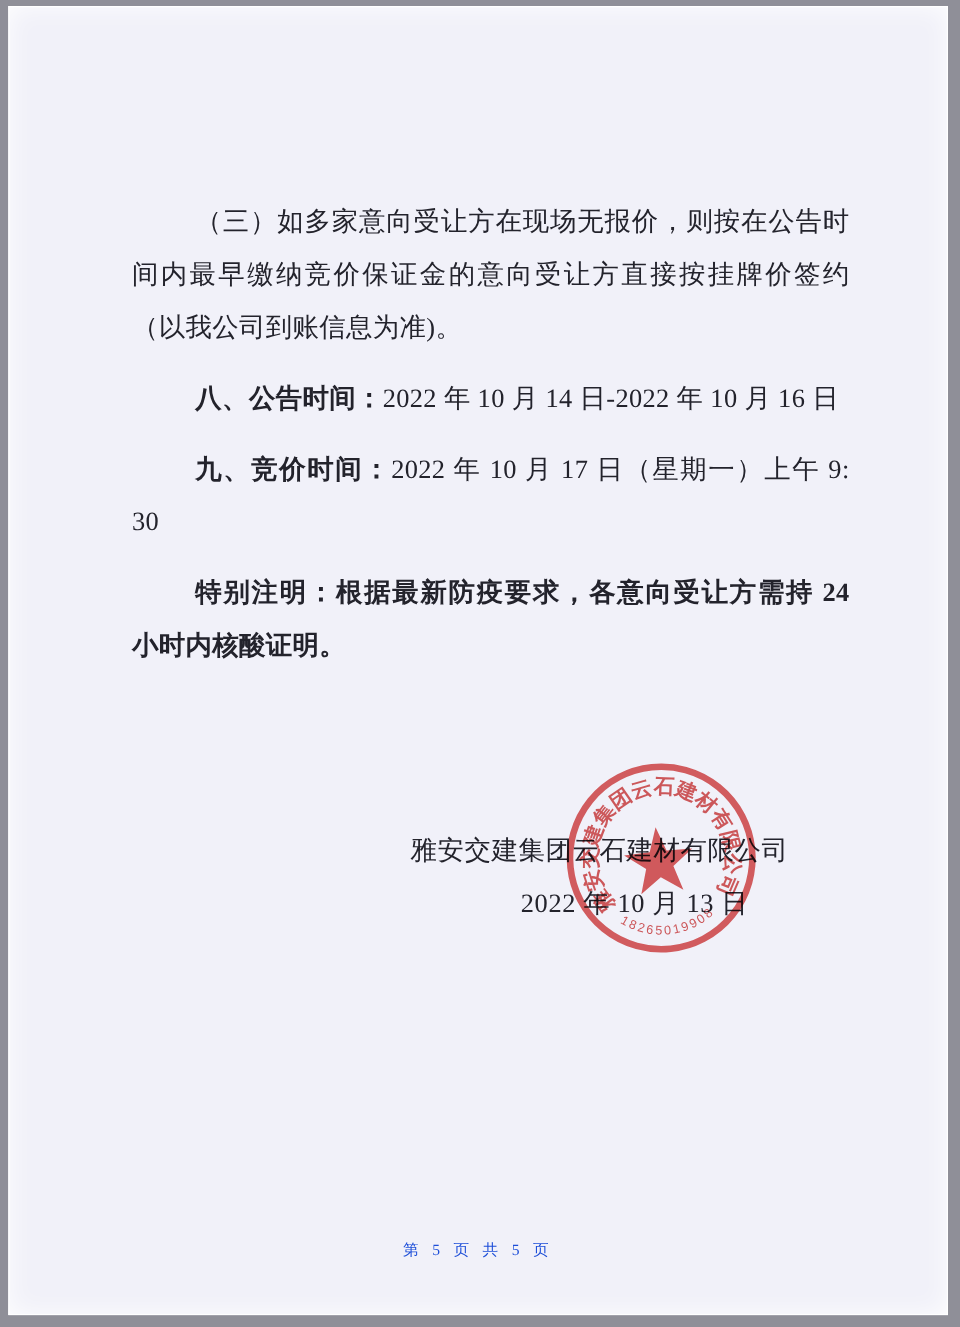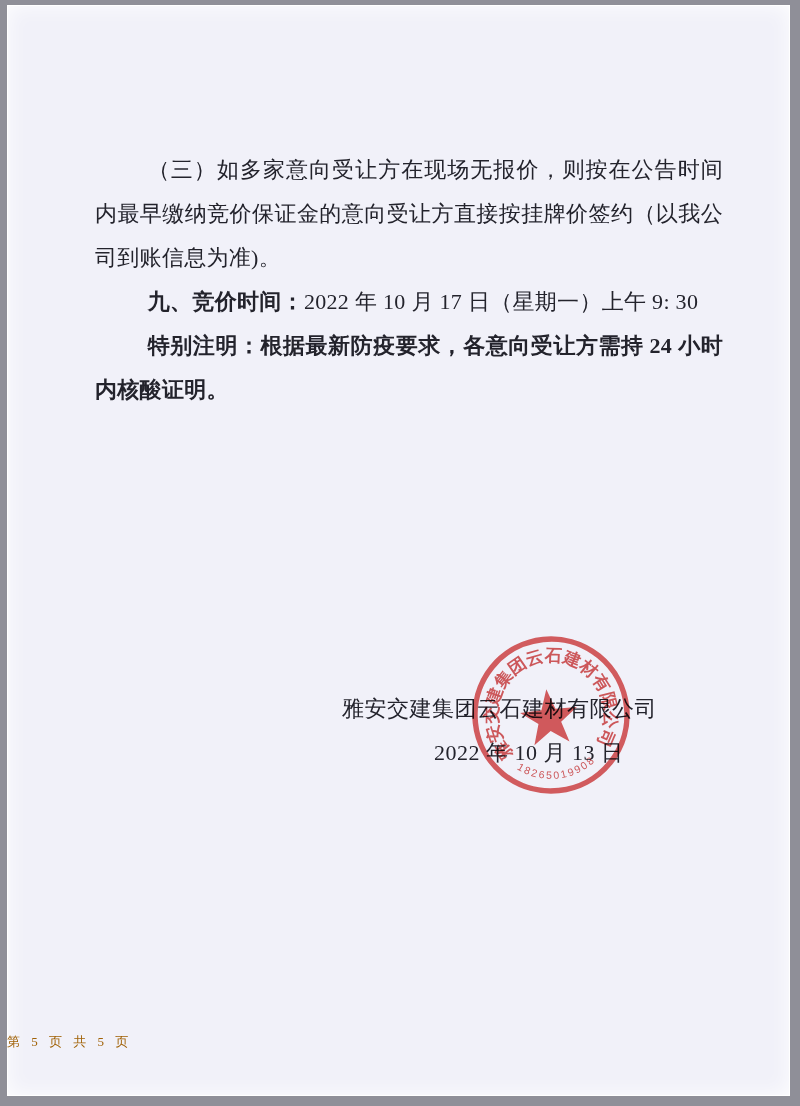--- a/index.html
+++ b/index.html
@@ -12,21 +12,21 @@
   .paper{
     position:absolute;left:7px;top:5px;right:10px;bottom:10px;
     background:#f1f1f9;
     box-shadow: inset 0 0 0 1px #ffffff, inset 0 0 22px rgba(255,255,255,0.95);
   }
   .content{
     position:absolute;left:88px;top:143px;width:628px;
     font-size:22px;line-height:44px;color:#23232c;
     text-align:justify;letter-spacing:0.3px;
   }
-  .content p{margin:0;text-indent:2.4em;white-space:pre-wrap;}
+  .content p{margin:15px;text-indent:2.4em;white-space:pre-wrap;}
   .label{
     font-family:"Liberation Sans","DejaVu Sans",sans-serif;
     font-weight:700;
   }
   .special-note{
     font-family:Liberation Serif, serif;
     font-weight:700;
   }
   .signature{
     position:absolute;left:335px;top:682px;
@@ -39,30 +39,31 @@
     transform:rotate(-6deg);
   }
   .seal text{
     font-family:"Liberation Sans","DejaVu Sans",sans-serif;
     font-weight:700;
   }
   .seal .ring-label{font-size:17px;fill:#d34545;}
   .seal .ring-code{font-size:10.5px;letter-spacing:2px;fill:#d34545;font-weight:400;}
   .page-footer{
     position:absolute;left:0;top:1028px;width:100%;
-    font-size:13px;letter-spacing:4px;color:#a16207;font-family:Liberation Serif, serif;
+    text-align:center;font-size:13px;letter-spacing:4px;color:#1d4ed8;font-family:Liberation Serif, serif;
   }
 </style>
 </head>
 <body>
 
 <div class="paper">
 
   <div class="content">
     <p><span>（三）如多家意向受让方在现场无报价，则按在公告时间内最早缴纳竞价保证金的意向受让方直接按挂牌价签约（以我公司到账信息为准)。</span></p>
+    <p><span class="label">八、公告时间：</span><span>2022 年 10 月 14 日-2022 年 10 月 16 日</span></p>
     <p><span class="label">九、竞价时间：</span><span>2022 年 10 月 17 日（星期一）上午 9: 30</span></p>
     <p class="special-note"><span>特别注明：</span><span>根据最新防疫要求，各意向受让方需持 24 小时内核酸证明。</span></p>
   </div>
 
   <div class="signature">
     <div class="sig-company">雅安交建集团云石建材有限公司</div>
     <div class="sig-date">2022 年 10 月 13 日</div>
   </div>
 
   <svg class="seal" viewBox="-86 -86 172 172">

